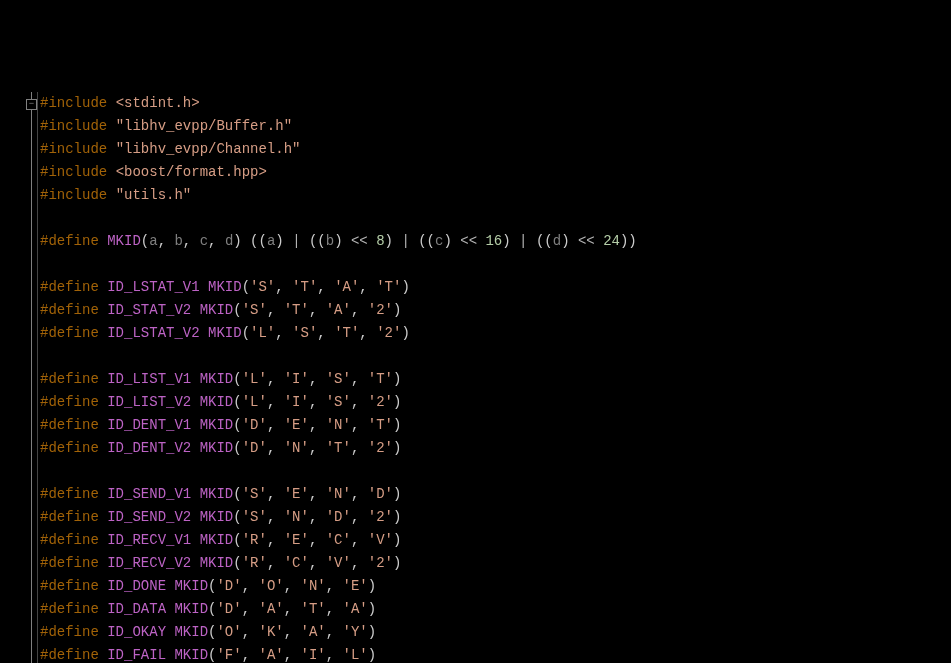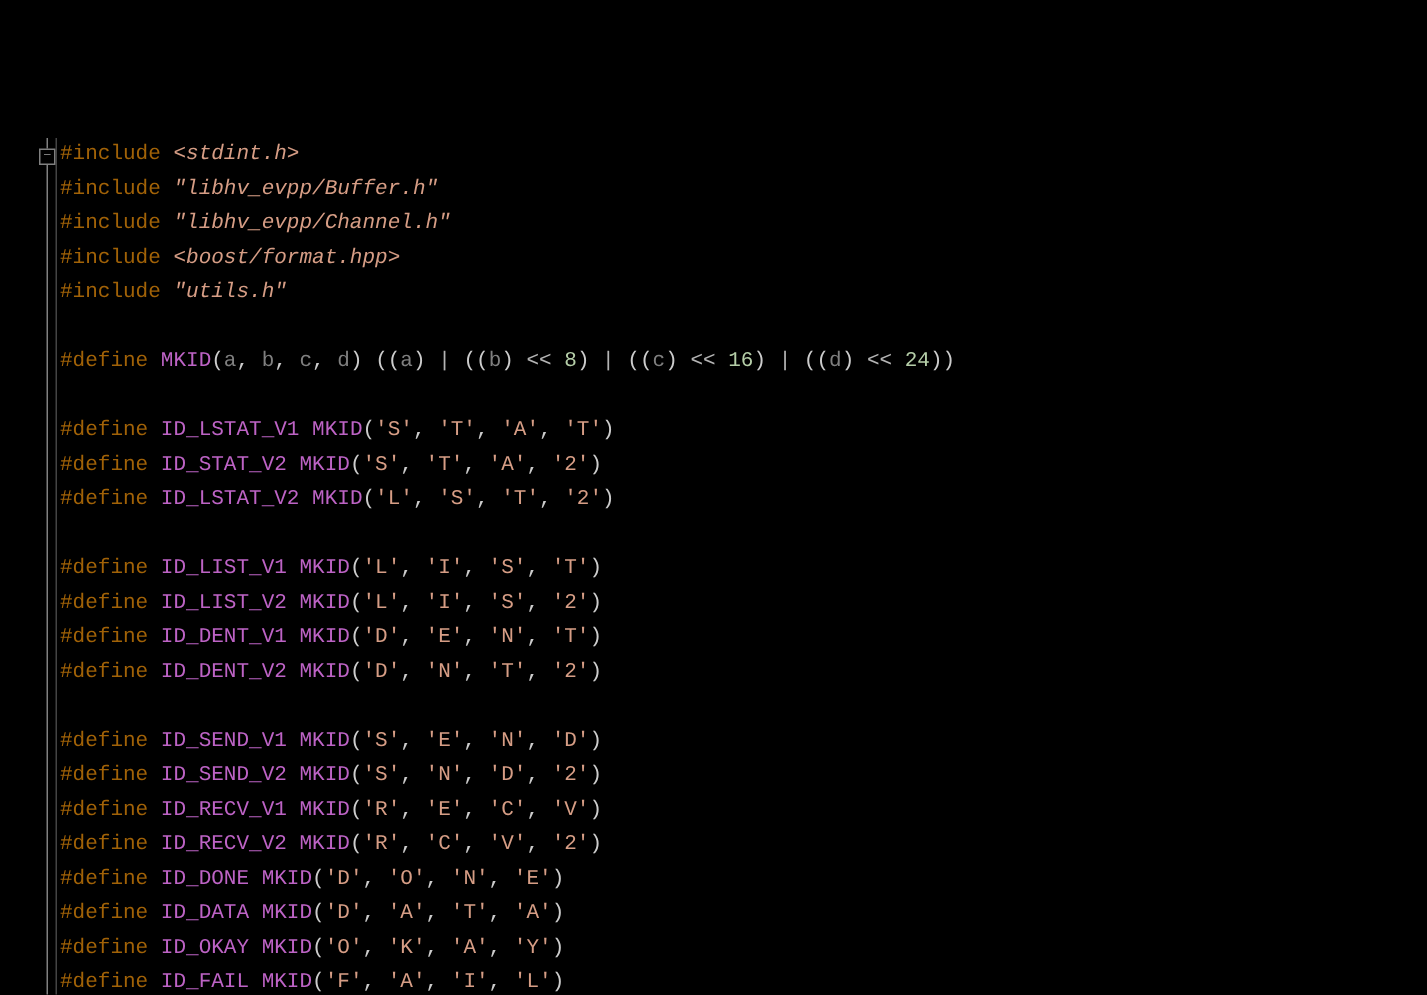--- a/index.html
+++ b/index.html
@@ -45,21 +45,21 @@
     line-height: 9px;
     text-align: center;
     cursor: pointer;
   }
   .code {
     padding-left: 2px;
     flex: 1;
   }
   .line { height: 23px; }
   .pp  { color: #a16207; }        
-  .inc { color: #d69d85; font-style: italic; }        
+  .inc { color: #d69d85; }        
   .macroname { color: #bd63c5; }
   .punct { color: #cccccc; }
   .param { color: #7f7f7f; }      
   .num { color: #b5cea8; }        
   .chr { color: #d69d85; }        
   .op { color: #b4b4b4; }
 </style>
 </head>
 <body>
 

